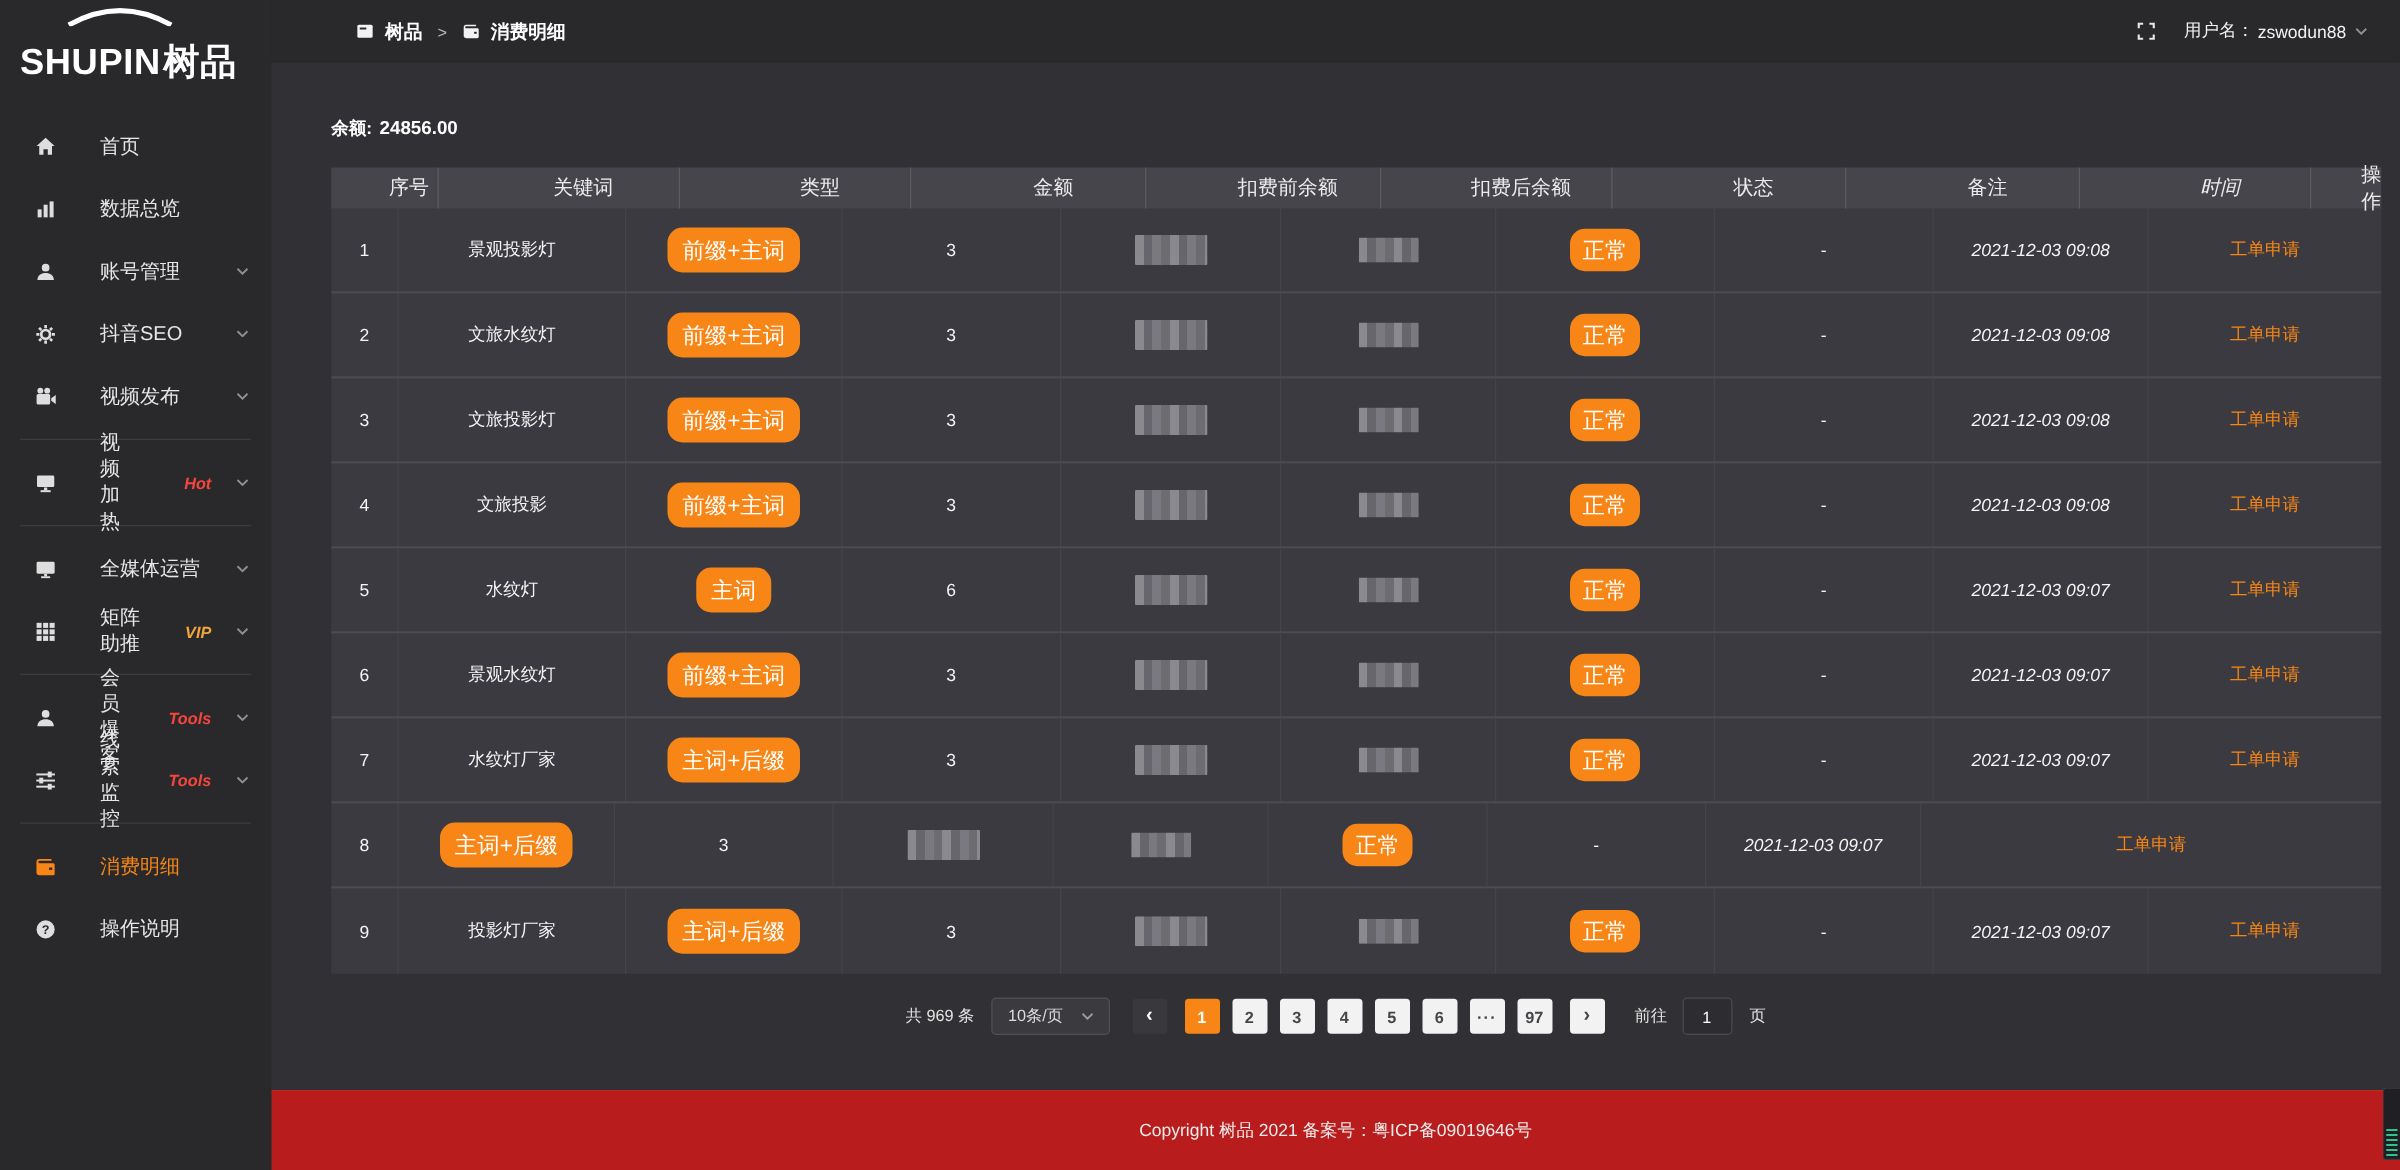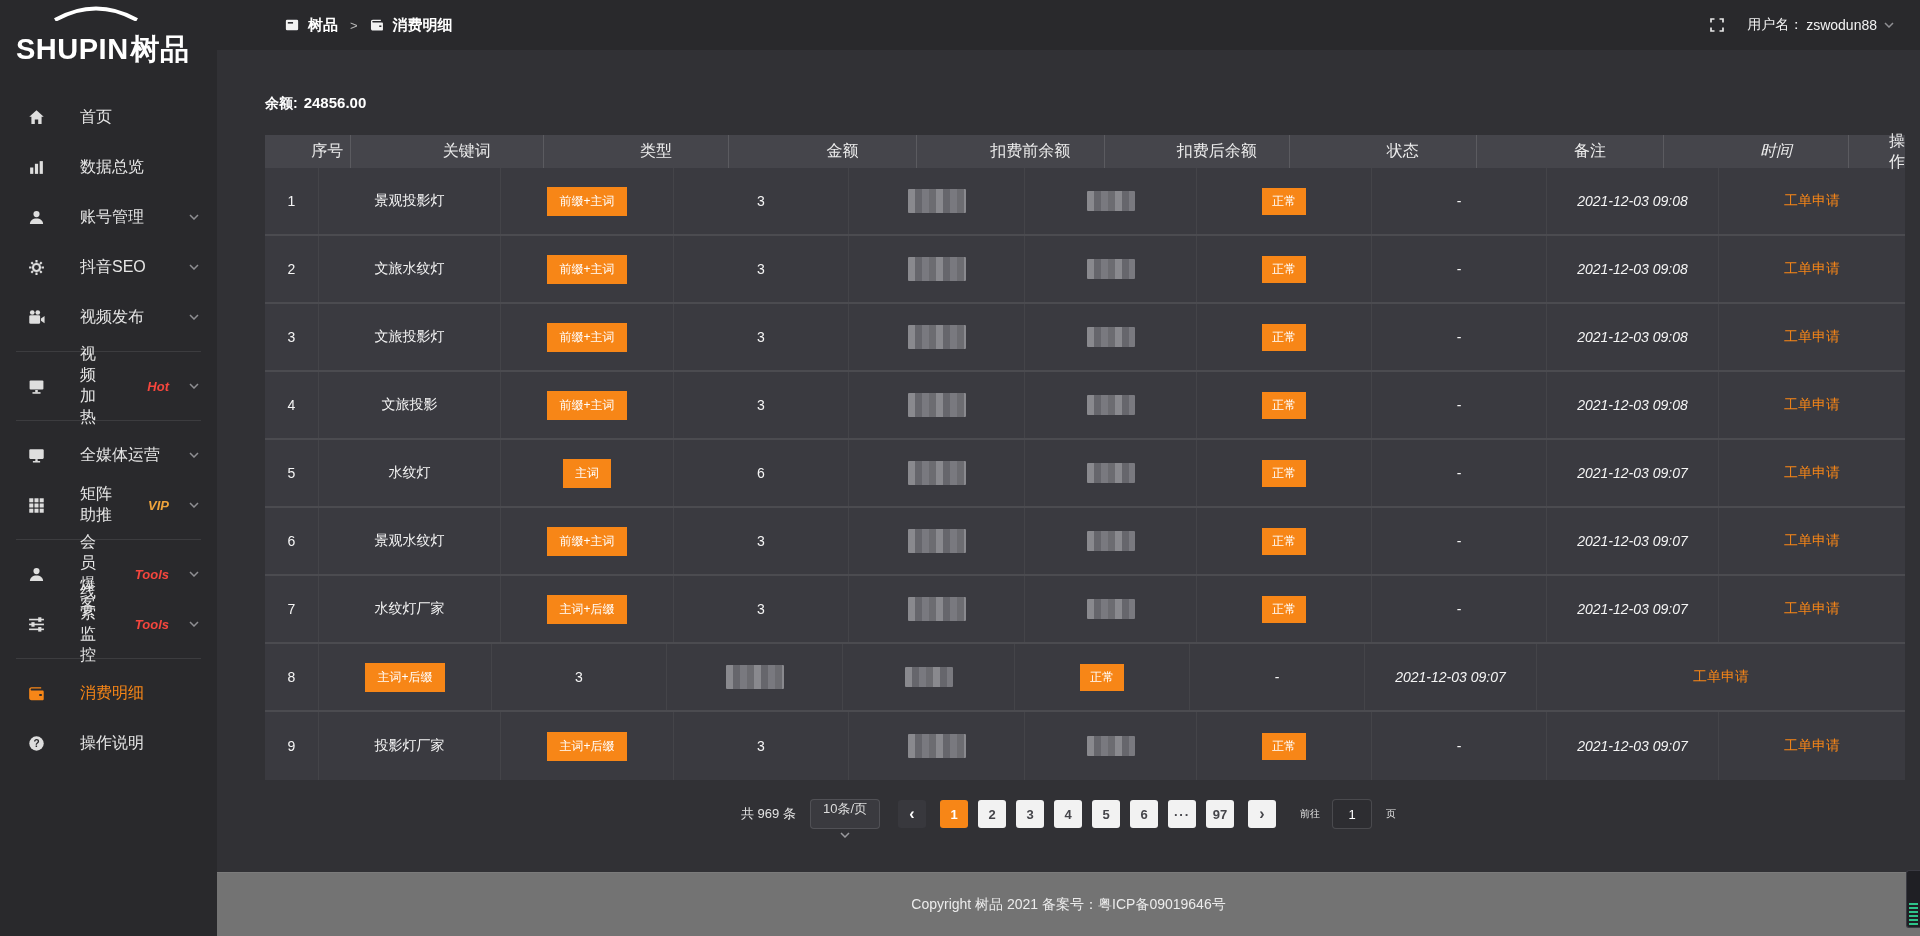--- a/index.html
+++ b/index.html
@@ -45,50 +45,50 @@
       border-right:1px solid rgba(255,255,255,.12);margin-left:40px;}
   .th:last-child{border-right:none;}
   .tr{display:flex;height:68px;background:#3a3a40;border-bottom:2px solid rgba(255,255,255,.085);}
   .tr:last-child{border-bottom:none;}
   .td{display:flex;align-items:center;justify-content:center;font-size:14px;color:#f5f5f5;
       border-right:1px solid rgba(255,255,255,.05);}
   .td:last-child{border-right:none;}
   .col-0{width:54px;}.col-1{width:182px;}.col-2{width:173px;}.col-3{width:175px;}
   .col-4{width:176px;}.col-5{width:172px;}.col-6{width:175px;}.col-7{width:175px;}
   .col-8{width:172px;font-style:italic;}.col-9{flex:1;}
-  .badge{background:#f78617;color:#fff;font-size:12px;padding:6px 12px;border-radius:0;white-space:nowrap;}
+  .badge{background:#f78617;color:#fff;font-size:18px;padding:6px 12px;border-radius:12px;white-space:nowrap;}
   .badge-status{padding:5px 10px;}
   .blur{display:inline-block;height:20px;border-radius:1px;opacity:.85;
     background-image:
       repeating-linear-gradient(90deg,#97979c 0 7px,#6e6e74 7px 14px,#85858a 14px 21px,#75757a 21px 28px),
       repeating-linear-gradient(0deg,rgba(255,255,255,.18) 0 6px,rgba(0,0,0,.16) 6px 12px);}
   .b1{width:58px;height:24px;}
   .b2{width:48px;height:20px;}
   .action-link{color:#f78617;font-size:14px;cursor:pointer;}
 
   
   .pagination{display:flex;align-items:center;justify-content:center;gap:10px;margin-top:19px;}
   .pg-total{font-size:13px;color:#e3e3e3;margin-right:4px;}
   .pg-size{display:flex;align-items:center;gap:14px;height:30px;padding:0 12px;background:#3a3a3f;
-    border:1px solid rgba(255,255,255,.12);border-radius:4px;font-size:13px;color:#dcdcdc;cursor:pointer;margin-right:8px;flex-direction:column;}
+    border:1px solid rgba(255,255,255,.12);border-radius:4px;font-size:13px;color:#dcdcdc;cursor:pointer;margin-right:8px;}
   .pg-size .caret{color:#9a9a9e;}
   .pg-btn{min-width:28px;height:28px;border:none;border-radius:3px;background:#f2f2f2;color:#45454a;
     font-size:13px;font-weight:bold;cursor:pointer;display:flex;align-items:center;justify-content:center;
     font-family:inherit;padding:0 6px;}
   .pg-prev{background:#38383d;color:#fff;font-size:16px;margin-right:4px;}
   .pg-next{font-size:16px;margin-left:4px;}
   .pg-pages{display:flex;gap:10px;}
   .pg-btn.current{background:#f78617;color:#fff;}
   .pg-btn.dots{letter-spacing:1px;}
-  .pg-goto{font-size:10px;color:#e3e3e3;margin-left:14px;}
+  .pg-goto{font-size:13px;color:#e3e3e3;margin-left:14px;}
   .pg-input{width:40px;height:30px;background:#2d2d31;border:1px solid rgba(255,255,255,.14);
     border-radius:4px;color:#fff;font-size:13px;text-align:center;font-family:inherit;margin:0 2px;}
 
   
-  .footer{position:absolute;left:0;right:0;bottom:0;height:64px;background:#737373;
+  .footer{position:absolute;left:0;right:0;bottom:0;height:64px;background:#b91c1c;
     border-top:1px solid rgba(255,255,255,.06);display:flex;align-items:center;justify-content:center;
     font-size:14px;color:#ececec;}
   .corner-widget{position:absolute;right:0;bottom:8px;width:14px;height:58px;background:#1f1f24;
     border:1px solid #3a3a42;border-right:none;border-radius:3px 0 0 3px;display:flex;align-items:flex-end;}
   .corner-widget .stripes{width:100%;height:22px;margin:2px;
     background:repeating-linear-gradient(0deg,#2ec48a 0 2px,transparent 2px 4px);}
 
   svg{display:block;}
 </style>
 </head>

